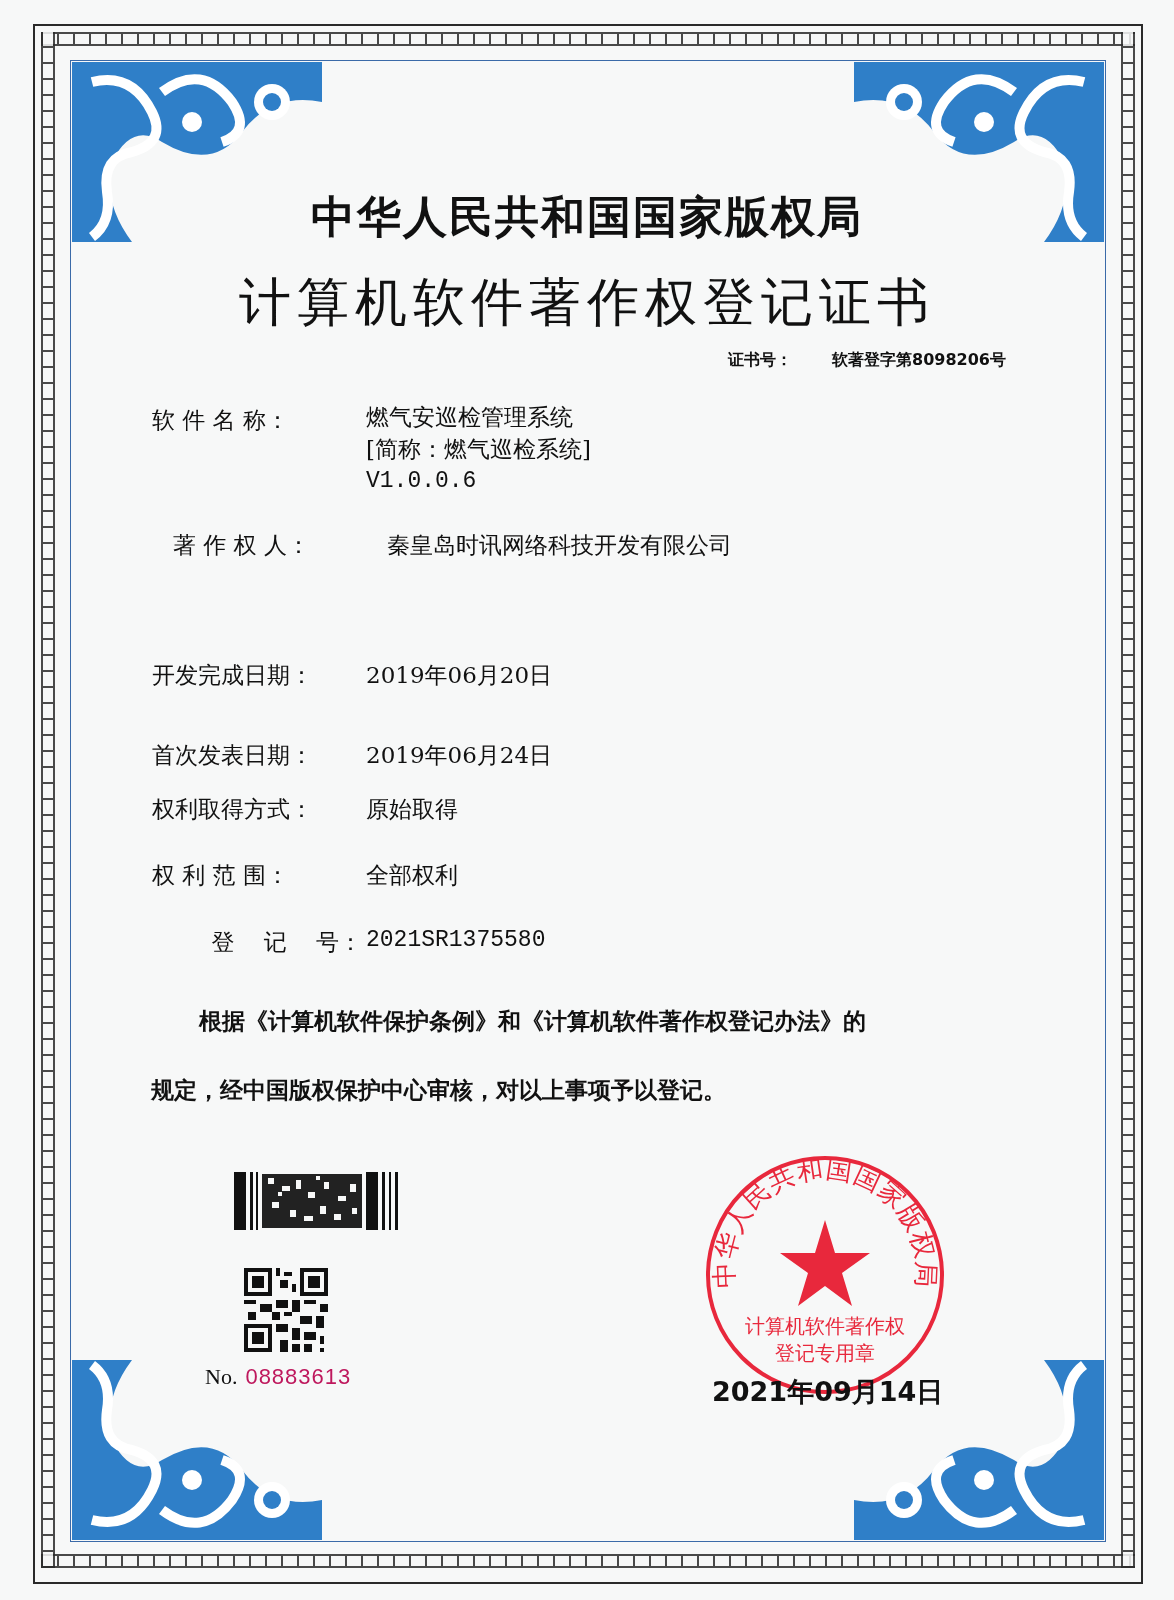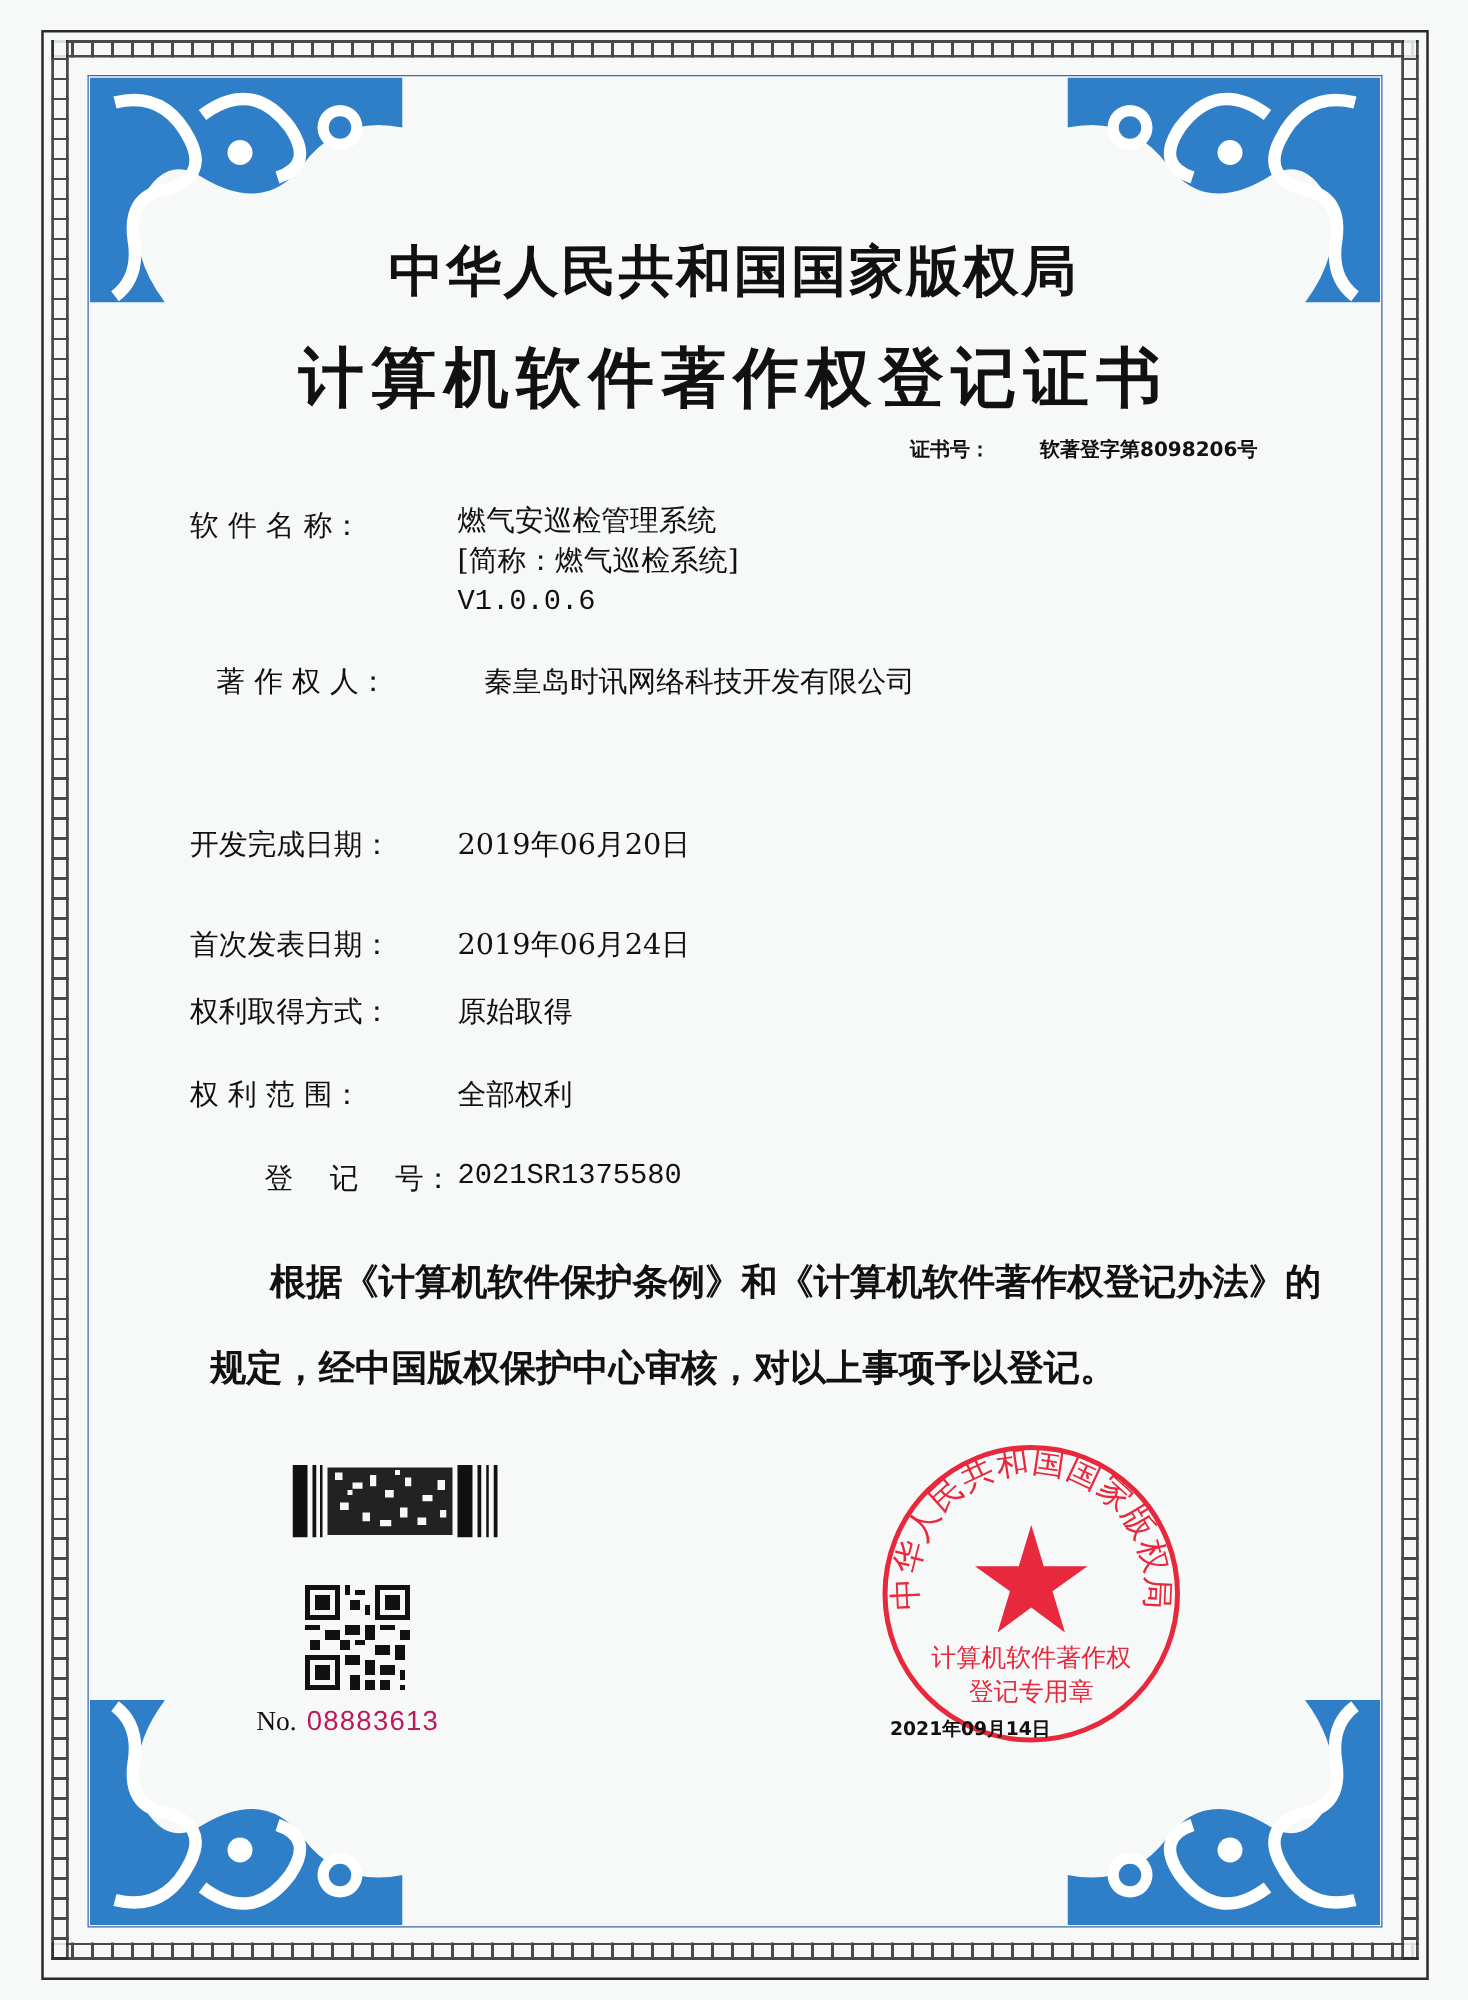--- a/index.html
+++ b/index.html
@@ -26,43 +26,43 @@
   .corner { position: absolute; width: 250px; height: 180px; }
   .corner svg { width: 100%; height: 100%; }
   .c-tl { left: 72px; top: 62px; }
   .c-tr { left: 854px; top: 62px; transform: scaleX(-1); }
   .c-bl { left: 72px; top: 1360px; transform: scaleY(-1); }
   .c-br { left: 854px; top: 1360px; transform: scale(-1,-1); }
 
   .title1 { position: absolute; top: 188px; left: 0; width: 1174px; text-align: center;
             font-size: 44px; font-weight: bold; letter-spacing: 2px; font-family: "DejaVu Sans", sans-serif; }
   .title2 { position: absolute; top: 268px; left: 0; width: 1174px; text-align: center;
-            font-size: 52px; font-weight: bold; letter-spacing: 6px; font-family: "DejaVu Sans", sans-serif; }
+            font-size: 52px; font-weight: normal; letter-spacing: 6px; font-family: "DejaVu Sans", sans-serif; }
   .certno { position: absolute; top: 350px; left: 728px; font-size: 16px; font-weight: bold;
             font-family: "DejaVu Sans", sans-serif; }
   .certno .lbl { margin-right: 40px; }
 
   .field { position: absolute; left: 152px; font-size: 23px; }
   .field .lbl { display: inline-block; width: 210px; font-family: "DejaVu Sans", sans-serif; }
   .field .val { position: absolute; left: 214px; top: 0; white-space: nowrap; }
   .val-multi div { line-height: 32px; }
   .mono { font-family: "Liberation Mono", "DejaVu Sans Mono", monospace; }
 
-  .para { position: absolute; left: 168px; width: 890px; font-size: 29px; font-weight: bold;
+  .para { position: absolute; left: 151px; width: 890px; font-size: 23px; font-weight: bold;
           font-family: "DejaVu Sans", sans-serif; }
   .para1 { top: 1006px; text-indent: 48px; }
   .para2 { top: 1075px; }
 
   .barcode { position: absolute; left: 234px; top: 1172px; width: 166px; height: 58px; }
   .qr { position: absolute; left: 244px; top: 1268px; width: 84px; height: 84px; }
   .serial { position: absolute; left: 205px; top: 1364px; font-size: 22px; font-family: "Liberation Serif", serif; }
   .serial .num { color: #be185d; font-family: "Liberation Sans", sans-serif; margin-left: 8px; letter-spacing: 1px; }
 
   .seal { position: absolute; left: 700px; top: 1150px; width: 250px; height: 250px; }
-  .date { position: absolute; left: 712px; top: 1374px; font-size: 15px; font-weight: bold;
+  .date { position: absolute; left: 712px; top: 1374px; font-size: 27px; font-weight: bold;
           font-family: "DejaVu Sans", sans-serif; }
 </style>
 </head>
 <body>
 
 <div class="frame-outer"></div>
 <div class="fret fret-top"></div>
 <div class="fret fret-bottom"></div>
 <div class="fret fret-left"></div>
 <div class="fret fret-right"></div>

